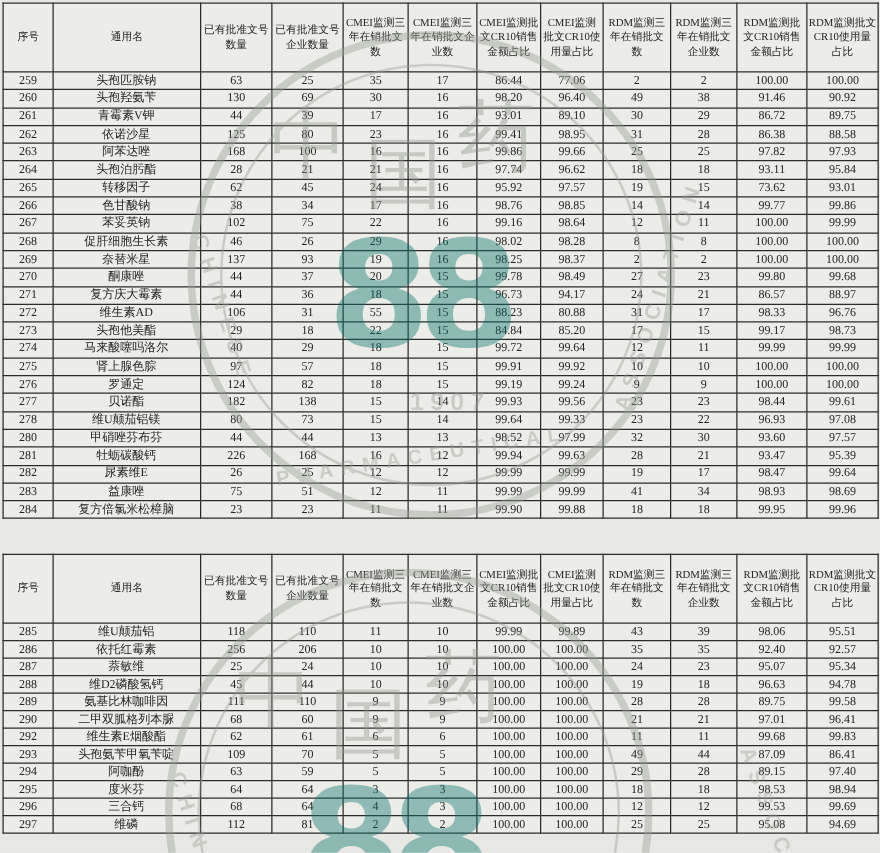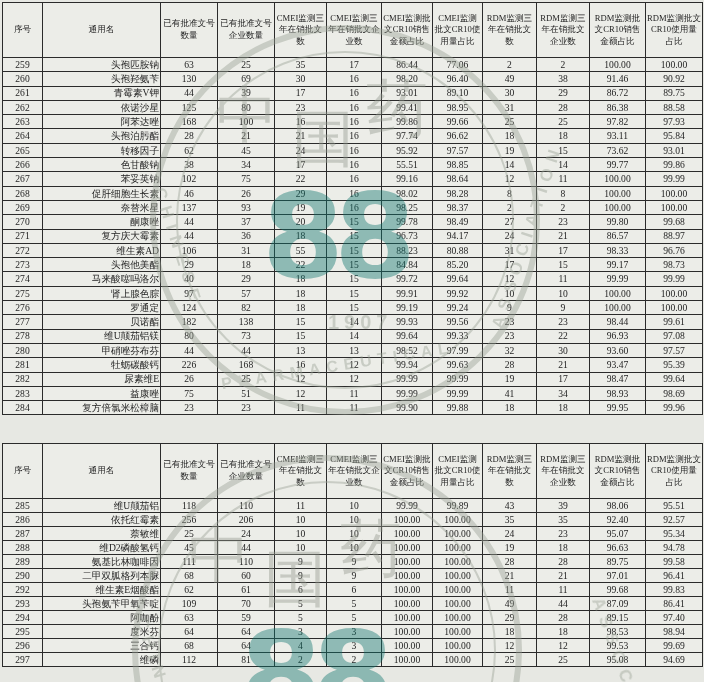--- a/index.html
+++ b/index.html
@@ -17,21 +17,21 @@
   th{
     font-size:8.6px;font-weight:normal;text-align:center;
     padding:2px 1px;line-height:1.35;height:50px;
     word-break:break-all;
   }
   td{
     font-size:9.6px;text-align:center;padding:0 1px;
     height:13.3px;line-height:1;white-space:nowrap;overflow:hidden;
   }
   #t2-wrap td{height:13px;}
-  td.name{text-align:right;padding-left:0;margin-left:11px;}
+  td.name{text-align:center;padding-left:0;margin-left:11px;}
   
   .seal{position:absolute;pointer-events:none;z-index:3;opacity:.42;color:#8d9489;}
   .ring{position:absolute;border-radius:50%;border:6px solid #98a093;}
   .ring.inner{border-width:2px;}
   .seal .cn{position:absolute;font-family:"DejaVu Sans",sans-serif;color:#939a8e;}
   .seal .en{
     position:absolute;font-family:"Liberation Sans","DejaVu Sans",sans-serif;
     font-weight:bold;color:#98a093;white-space:nowrap;
   }
   .seal .logo{
@@ -174,21 +174,21 @@
           <td>73.62</td>
           <td>93.01</td>
         </tr>
         <tr>
           <td>266</td>
           <td class="name">色甘酸钠</td>
           <td>38</td>
           <td>34</td>
           <td>17</td>
           <td>16</td>
-          <td>55.51</td>
+          <td>98.76</td>
           <td>98.85</td>
           <td>14</td>
           <td>14</td>
           <td>99.77</td>
           <td>99.86</td>
         </tr>
         <tr>
           <td>267</td>
           <td class="name">苯妥英钠</td>
           <td>102</td>

